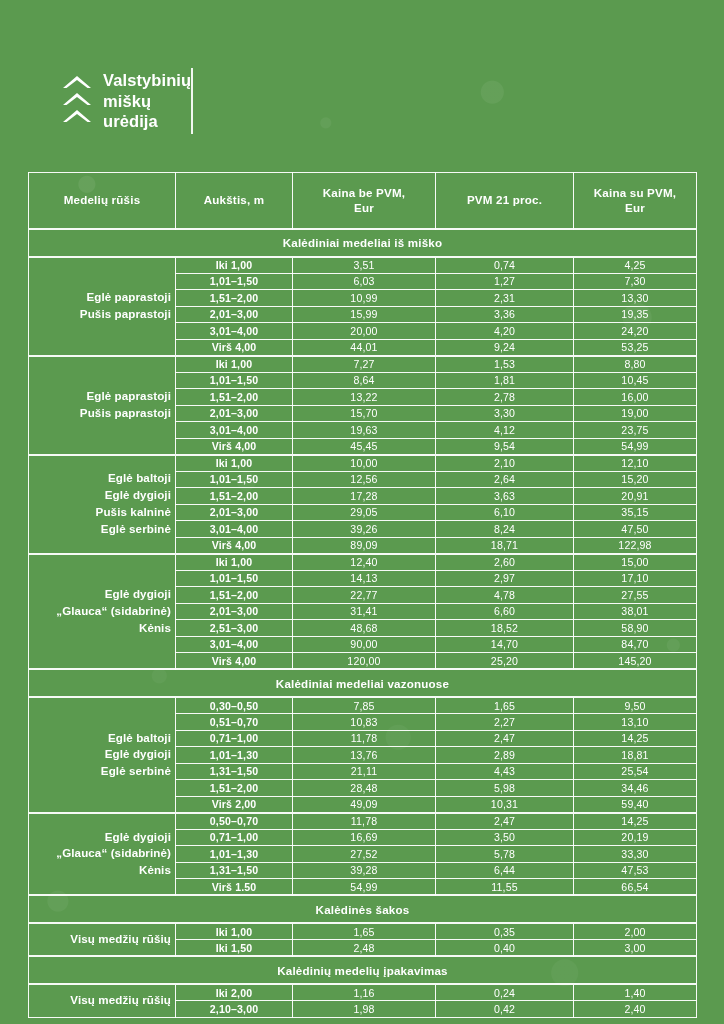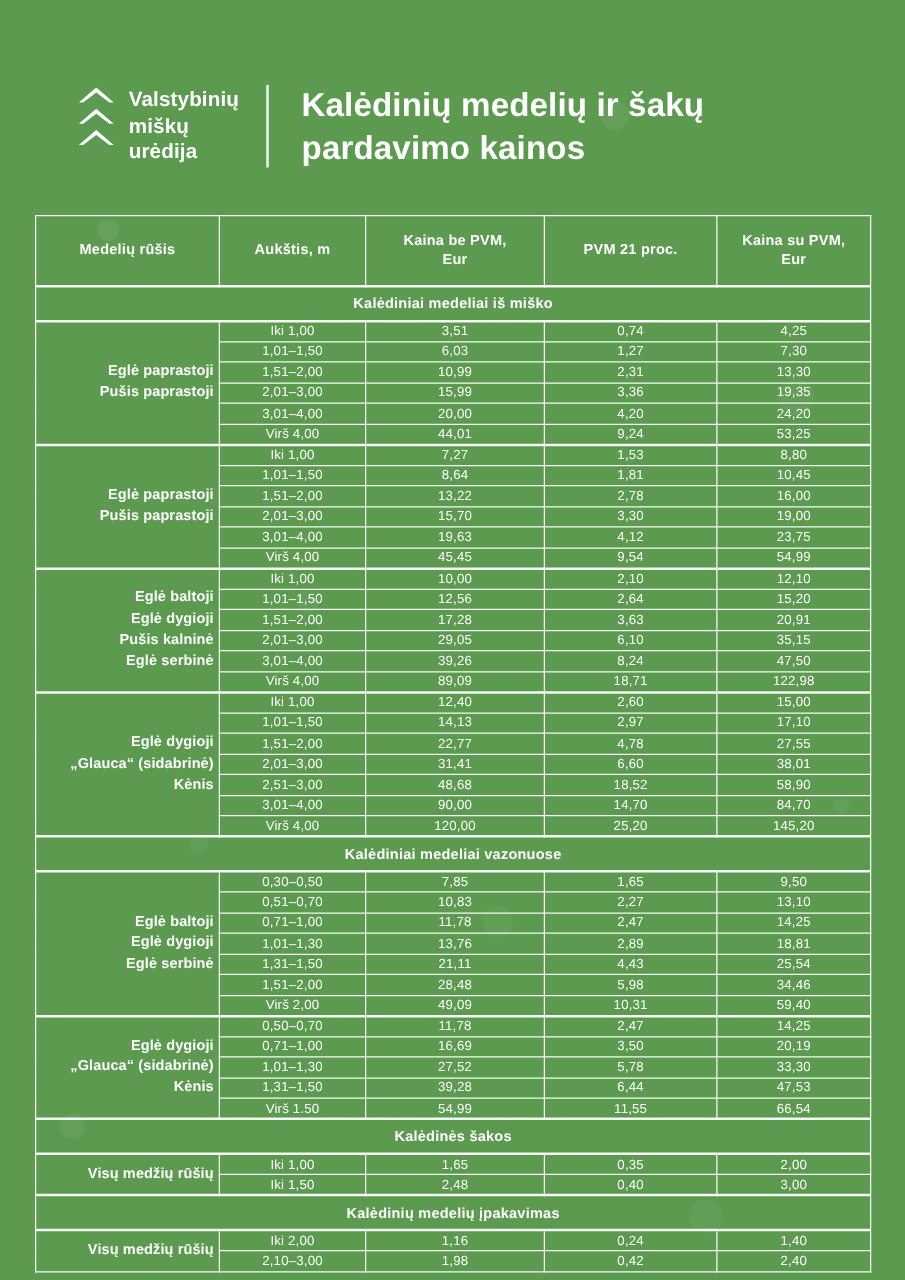--- a/index.html
+++ b/index.html
@@ -42,22 +42,22 @@
   
   header.masthead {
     display: flex;
     align-items: center;
     padding: 52px 0 0 62px;
     height: 150px;
   }
 
   .brand {
     display: flex;
+    align-items: center;
     gap: 11px;
-    padding-right: 22px;
   }
 
   .brand-mark {
     width: 30px;
     height: 50px;
     display: block;
     flex: 0 0 auto;
   }
 
   .brand-words {
@@ -134,21 +134,21 @@
     letter-spacing: 0.1px;
   }
 
   td.data-cell {
     height: 16.5px;
     font-size: 10.6px;
     font-weight: 400;
     letter-spacing: 0.15px;
   }
 
-  td.height-cell { font-weight: 400; }
+  td.height-cell { font-weight: 700; }
 
   
   tr.block-start > td, tr.block-start > th { border-top-width: 2px; }
 </style>
 </head>
 <body>
 
 <div class="bg-noise"></div>
 
 <div class="page">
@@ -163,24 +163,20 @@
       </svg>
       <div class="brand-words">
         <div>Valstybinių</div>
         <div>miškų</div>
         <div>urėdija</div>
       </div>
     </div>
 
     <div class="masthead-divider"></div>
 
-    <h1 class="masthead-title">
-      <span>Kalėdinių medelių ir šakų</span><br>
-      <span>pardavimo kainos</span>
-    </h1>
 
   </header>
 
   <div class="table-wrap">
     <table class="price-table">
       <colgroup>
         <col class="c-species">
           <col class="c-height">
           <col class="c-net">
           <col class="c-vat">

